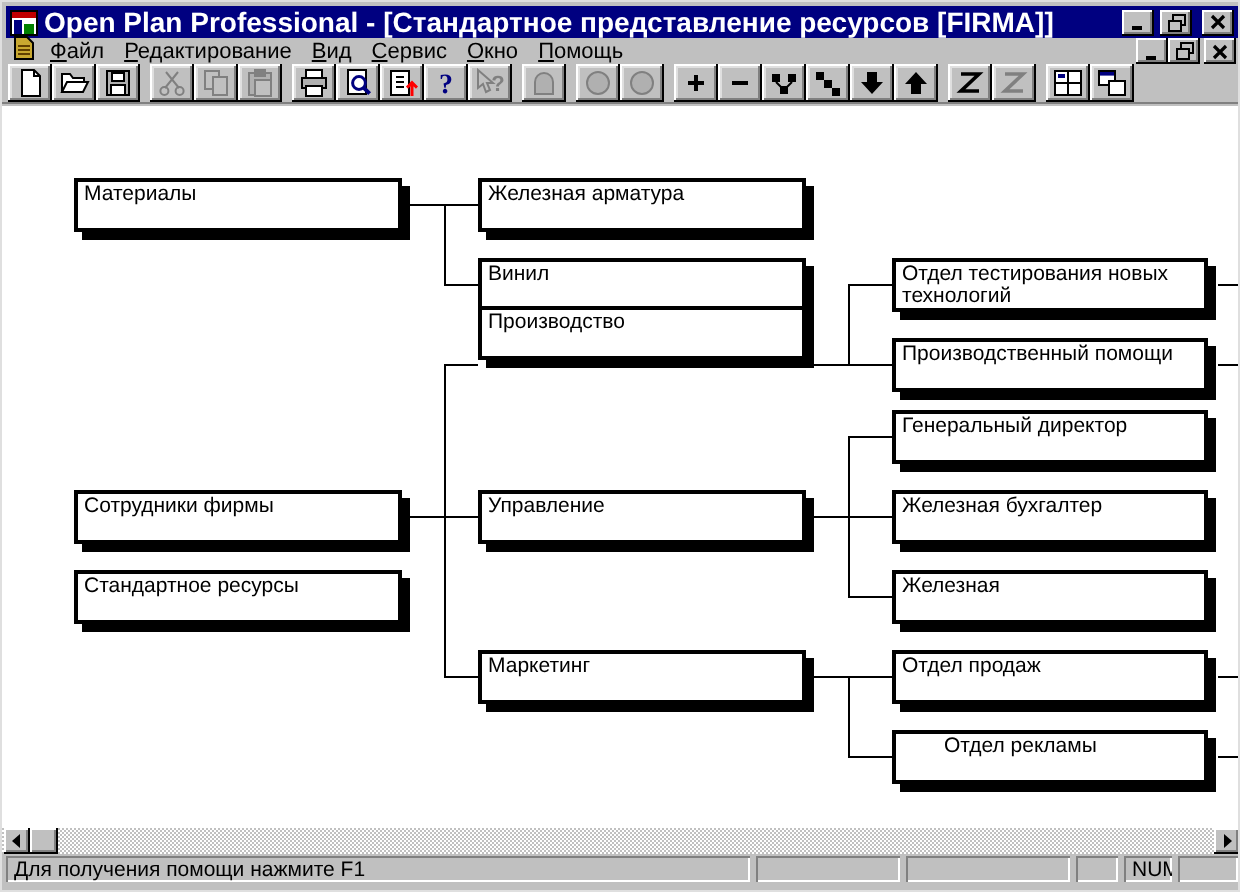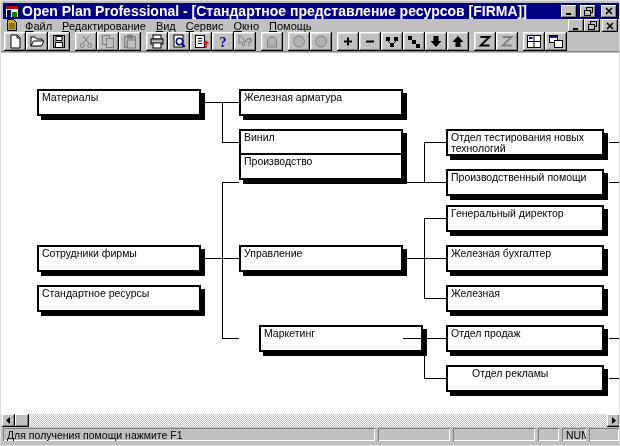--- a/index.html
+++ b/index.html
@@ -369,21 +369,21 @@
     <div class="hline" style="left: 402px; top: 129px; width: 21px; height: 1px;"></div>
     <div class="vline" style="left: 423px; top: 89px; width: 1px; height: 41px;"></div>
     <div class="hline" style="left: 423px; top: 89px; width: 22px; height: 1px;"></div>
     <div class="hline" style="left: 423px; top: 129px; width: 22px; height: 1px;"></div>
     <div class="node" style="left: 238px; top: 192px; width: 164px; height: 27px;"><span>Управление</span></div>
     <div class="hline" style="left: 402px; top: 205px; width: 21px; height: 1px;"></div>
     <div class="vline" style="left: 423px; top: 165px; width: 1px; height: 81px;"></div>
     <div class="hline" style="left: 423px; top: 165px; width: 22px; height: 1px;"></div>
     <div class="hline" style="left: 423px; top: 205px; width: 22px; height: 1px;"></div>
     <div class="hline" style="left: 423px; top: 245px; width: 22px; height: 1px;"></div>
-    <div class="node" style="left: 238px; top: 272px; width: 164px; height: 27px; margin-left: 20px;"><span>Маркетинг</span></div>
+    <div class="node" style="left: 238px; top: 272px; width: 164px; height: 27px;"><span>Маркетинг</span></div>
     <div class="hline" style="left: 402px; top: 285px; width: 21px; height: 1px;"></div>
     <div class="vline" style="left: 423px; top: 285px; width: 1px; height: 41px;"></div>
     <div class="hline" style="left: 423px; top: 285px; width: 22px; height: 1px;"></div>
     <div class="hline" style="left: 423px; top: 325px; width: 22px; height: 1px;"></div>
     <div class="node" style="left: 445px; top: 76px; width: 158px; height: 27px;"><span>Отдел тестирования новых технологий</span></div>
     <div class="hline" style="left: 608px; top: 89px; width: 12px; height: 1px;"></div>
     <div class="node" style="left: 445px; top: 116px; width: 158px; height: 27px;"><span>Производственный помощи</span></div>
     <div class="hline" style="left: 608px; top: 129px; width: 12px; height: 1px;"></div>
     <div class="node" style="left: 445px; top: 152px; width: 158px; height: 27px;"><span>Генеральный директор</span></div>
     <div class="node" style="left: 445px; top: 192px; width: 158px; height: 27px;"><span>Железная бухгалтер</span></div>

